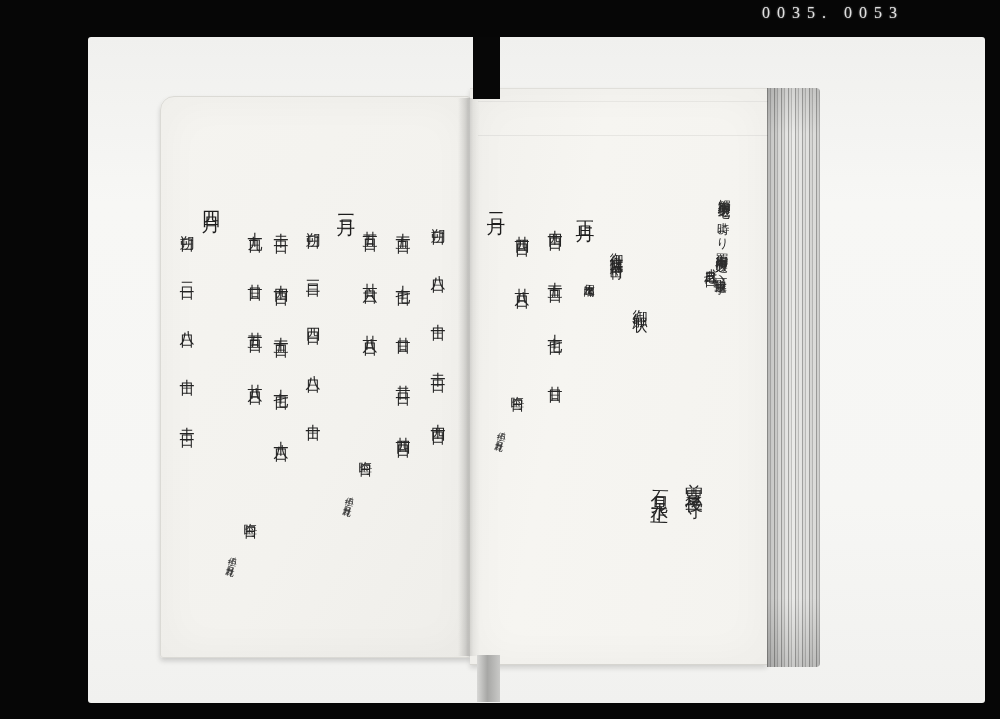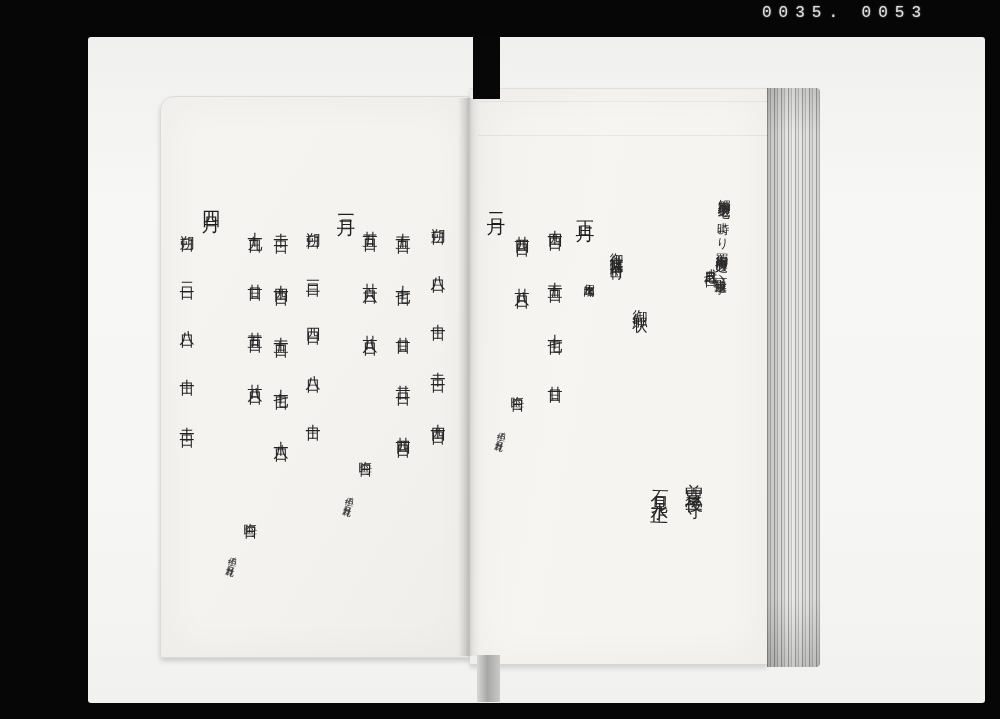--- a/index.html
+++ b/index.html
@@ -25,21 +25,21 @@
                repeating-linear-gradient(90deg,#a9a9a7 0 1px,#e7e7e5 1px 3px,#c4c4c2 3px 4px,#f0f0ee 4px 7px);}
   
   .gutter-notch-top{position:absolute;left:473px;top:37px;width:27px;height:62px;background:#070707;}
   .gutter-shadow{position:absolute;left:458px;top:98px;width:22px;height:558px;
                  background:linear-gradient(90deg,rgba(0,0,0,0) 0%,rgba(0,0,0,.16) 45%,rgba(0,0,0,.05) 70%,rgba(0,0,0,0) 100%);}
   .gutter-notch-bottom{position:absolute;left:477px;top:655px;width:23px;height:47px;
                  background:linear-gradient(90deg,#d8d8d6,#a7a7a5 45%,#c9c9c7);}
   .sheet-line-a{position:absolute;left:478px;top:101px;width:290px;height:1px;background:rgba(0,0,0,.05);}
   .sheet-line-b{position:absolute;left:478px;top:135px;width:290px;height:1px;background:rgba(0,0,0,.06);}
   
-  .photo-label{position:absolute;left:762px;top:4px;font-family:Liberation Mono, monospace;
+  .photo-label{position:absolute;left:762px;top:4px;font-family:Liberation Serif, serif;
                font-size:16px;letter-spacing:7px;color:#e2e2e2;text-shadow:0 0 2px rgba(255,255,255,.55);}
   
   .v{position:absolute;writing-mode:vertical-rl;text-orientation:upright;white-space:nowrap;
      color:#242424;}
   .col span{margin-inline-end:18px;}
   .dates{font-size:15px;letter-spacing:4px;}
   .heading{font-size:19px;letter-spacing:5px;color:#1d1d1d;}
   .t-opening{left:716px;top:190px;font-size:12.5px;letter-spacing:1px;color:#2c2c2c;
              transform:rotate(2.5deg);transform-origin:top center;}
   .t-dateline{left:701px;top:258px;font-size:13px;letter-spacing:2px;}

